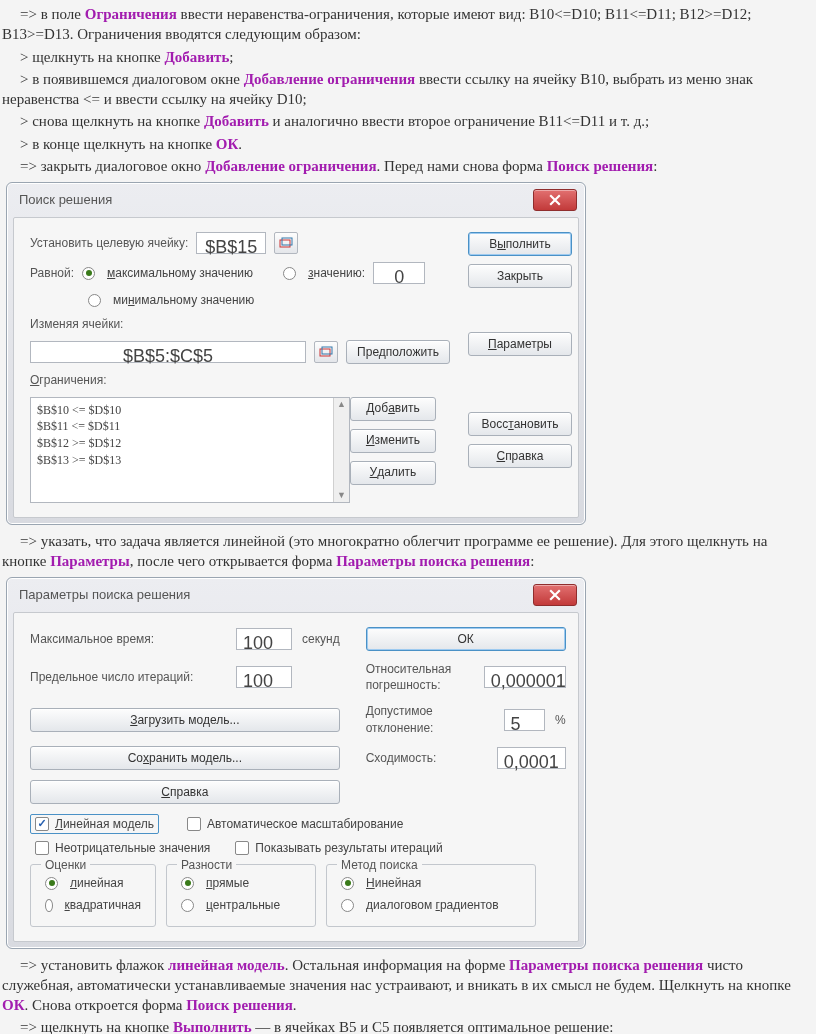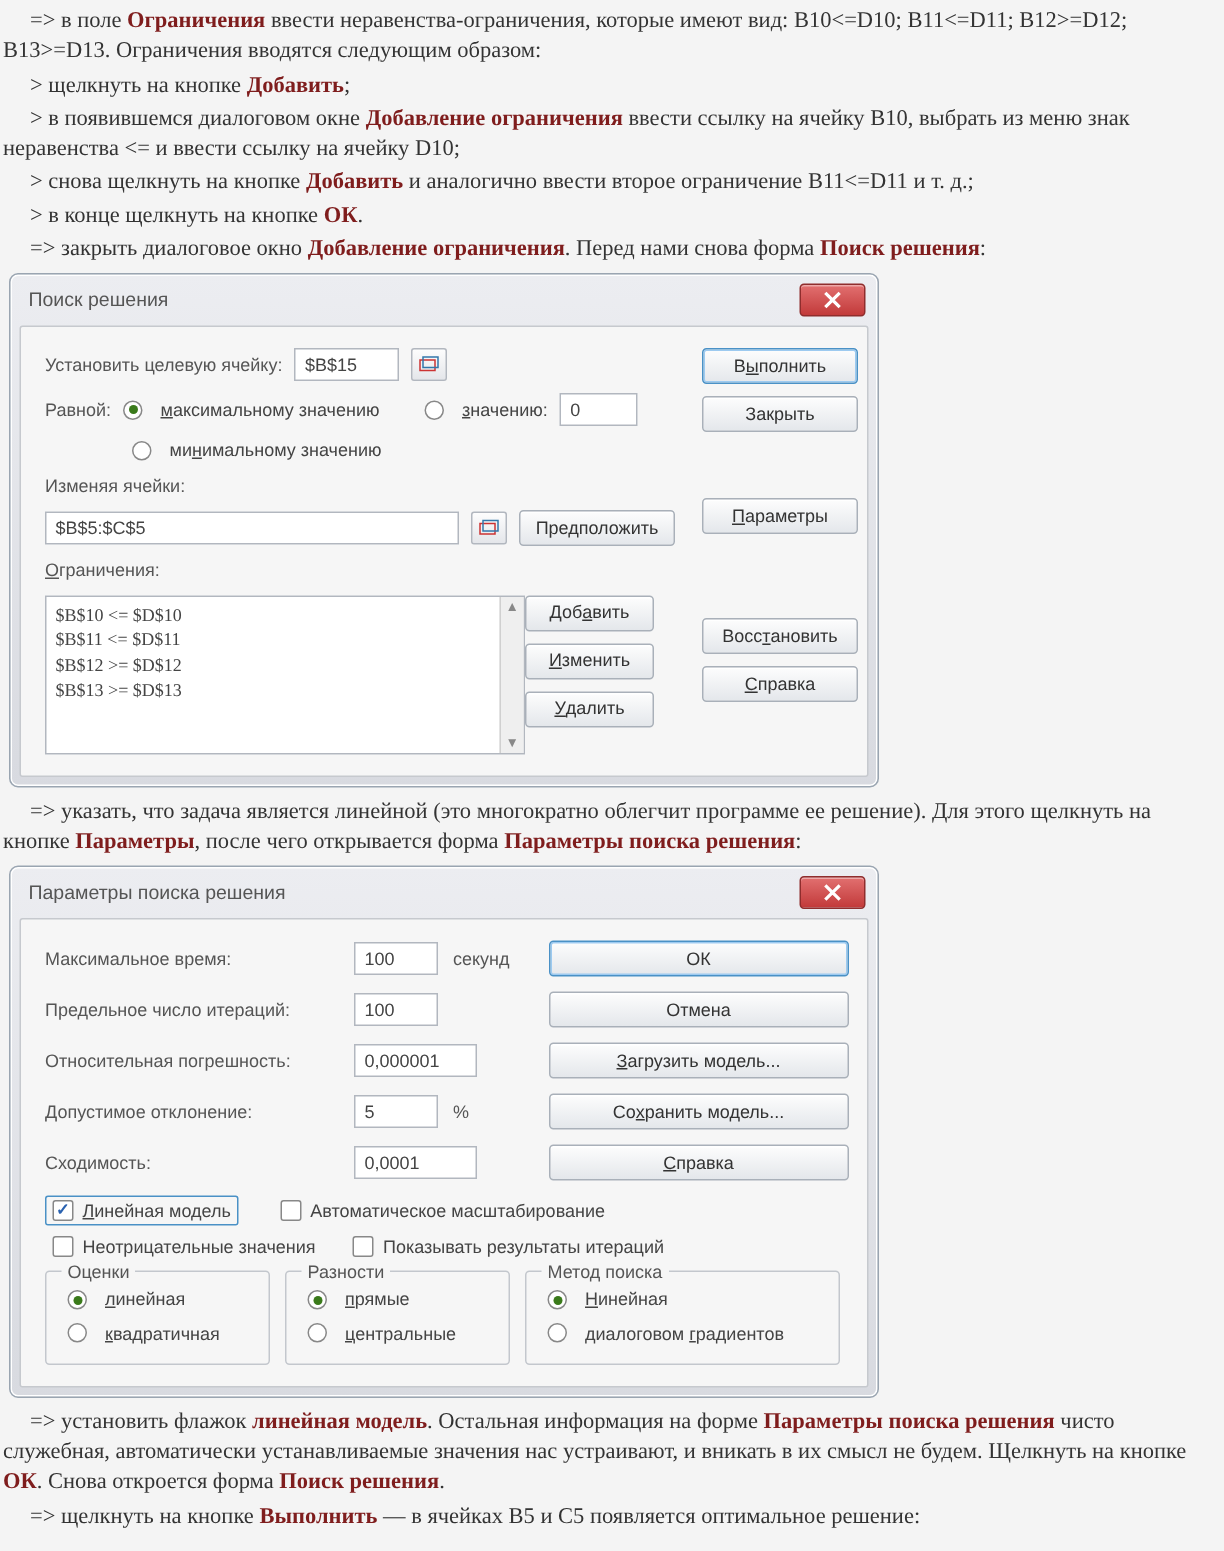--- a/index.html
+++ b/index.html
@@ -6,21 +6,21 @@
   body {
     font-family: Georgia, 'Times New Roman', serif;
     font-size: 15px;
     color: #333;
     background: #f4f4f4;
     width: 816px;
     padding: 4px 2px;
     line-height: 1.35;
   }
   p { margin: 0 0 2px 0; text-indent: 18px; }
-  b { font-weight: bold; color: #7f1d1d; }
+  b { font-weight: bold; color: #a21caf; }
 
   .dialog {
     font-family: Tahoma, Arial, sans-serif;
     font-size: 12px;
     background: linear-gradient(#ecedf1, #d8dae0);
     border: 1px solid #9aa5b1;
     border-radius: 6px;
     margin: 6px 4px;
     color: #444;
     position: relative;
@@ -48,29 +48,29 @@
   .close-btn svg { width: 12px; height: 12px; }
 
   .dlg-body {
     background: #f6f6f6;
     border: 1px solid #c6c9ce;
     border-radius: 2px;
     margin: 2px 6px 6px 6px;
     padding: 14px 16px;
   }
 
-  .row { display: flex; align-items: center; margin-bottom: 8px; gap: 8px; }
+  .row { display: flex; align-items: center; margin-bottom: 8px; gap: 8px; text-align: center; }
   .label { color: #555; }
   .input {
     background: #fff;
     border: 1px solid #b2b7bf;
     padding: 2px 6px;
     height: 22px;
     font-family: Tahoma, Arial, sans-serif;
-    font-size: 12px;
+    font-size: 18px;
   }
   .refbtn {
     width: 24px; height: 22px;
     background: linear-gradient(#fdfdfd,#e4e6ea);
     border: 1px solid #b2b7bf;
     border-radius: 2px;
     display:flex;align-items:center;justify-content:center;
     font-size:10px;
   }
   .btn {
@@ -281,21 +281,20 @@
         <span class="label" style="width:196px">Максимальное время:</span>
         <div class="input" style="width:56px">100</div>
         <span class="label">секунд</span>
       </div>
       <div class="btn primary wide">ОК</div>
 
       <div class="param-left">
         <span class="label" style="width:196px">Предельное число итераций:</span>
         <div class="input" style="width:56px">100</div>
       </div>
-      <div class="btn wide">Отмена</div>
 
       <div class="param-left">
         <span class="label" style="width:196px">Относительная погрешность:</span>
         <div class="input" style="width:82px">0,000001</div>
       </div>
       <div class="btn wide">
           <u class="hot">З</u>
           <span>агрузить модель...</span>
         </div>
 
@@ -335,21 +334,21 @@
         <span class="checkbox"></span>
         <span>Неотрицательные значения</span>
       </div>
       <div class="check-item" style="margin-left:-3px">
         <span class="checkbox"></span>
         <span>Показывать результаты итераций</span>
       </div>
     </div>
 
     <div class="groups-row">
-      <div class="group" style="width:150px">
+      <div class="group" style="width:126px">
         <div class="group-title">Оценки</div>
         <div class="row" style="margin-bottom:6px">
             <span class="radio checked"></span>
             <span><u class="hot">л</u><span>инейная</span></span>
           </div>
         <div class="row" style="margin-bottom:0">
             <span class="radio"></span>
             <span><u class="hot">к</u><span>вадратичная</span></span>
           </div>
       </div>

